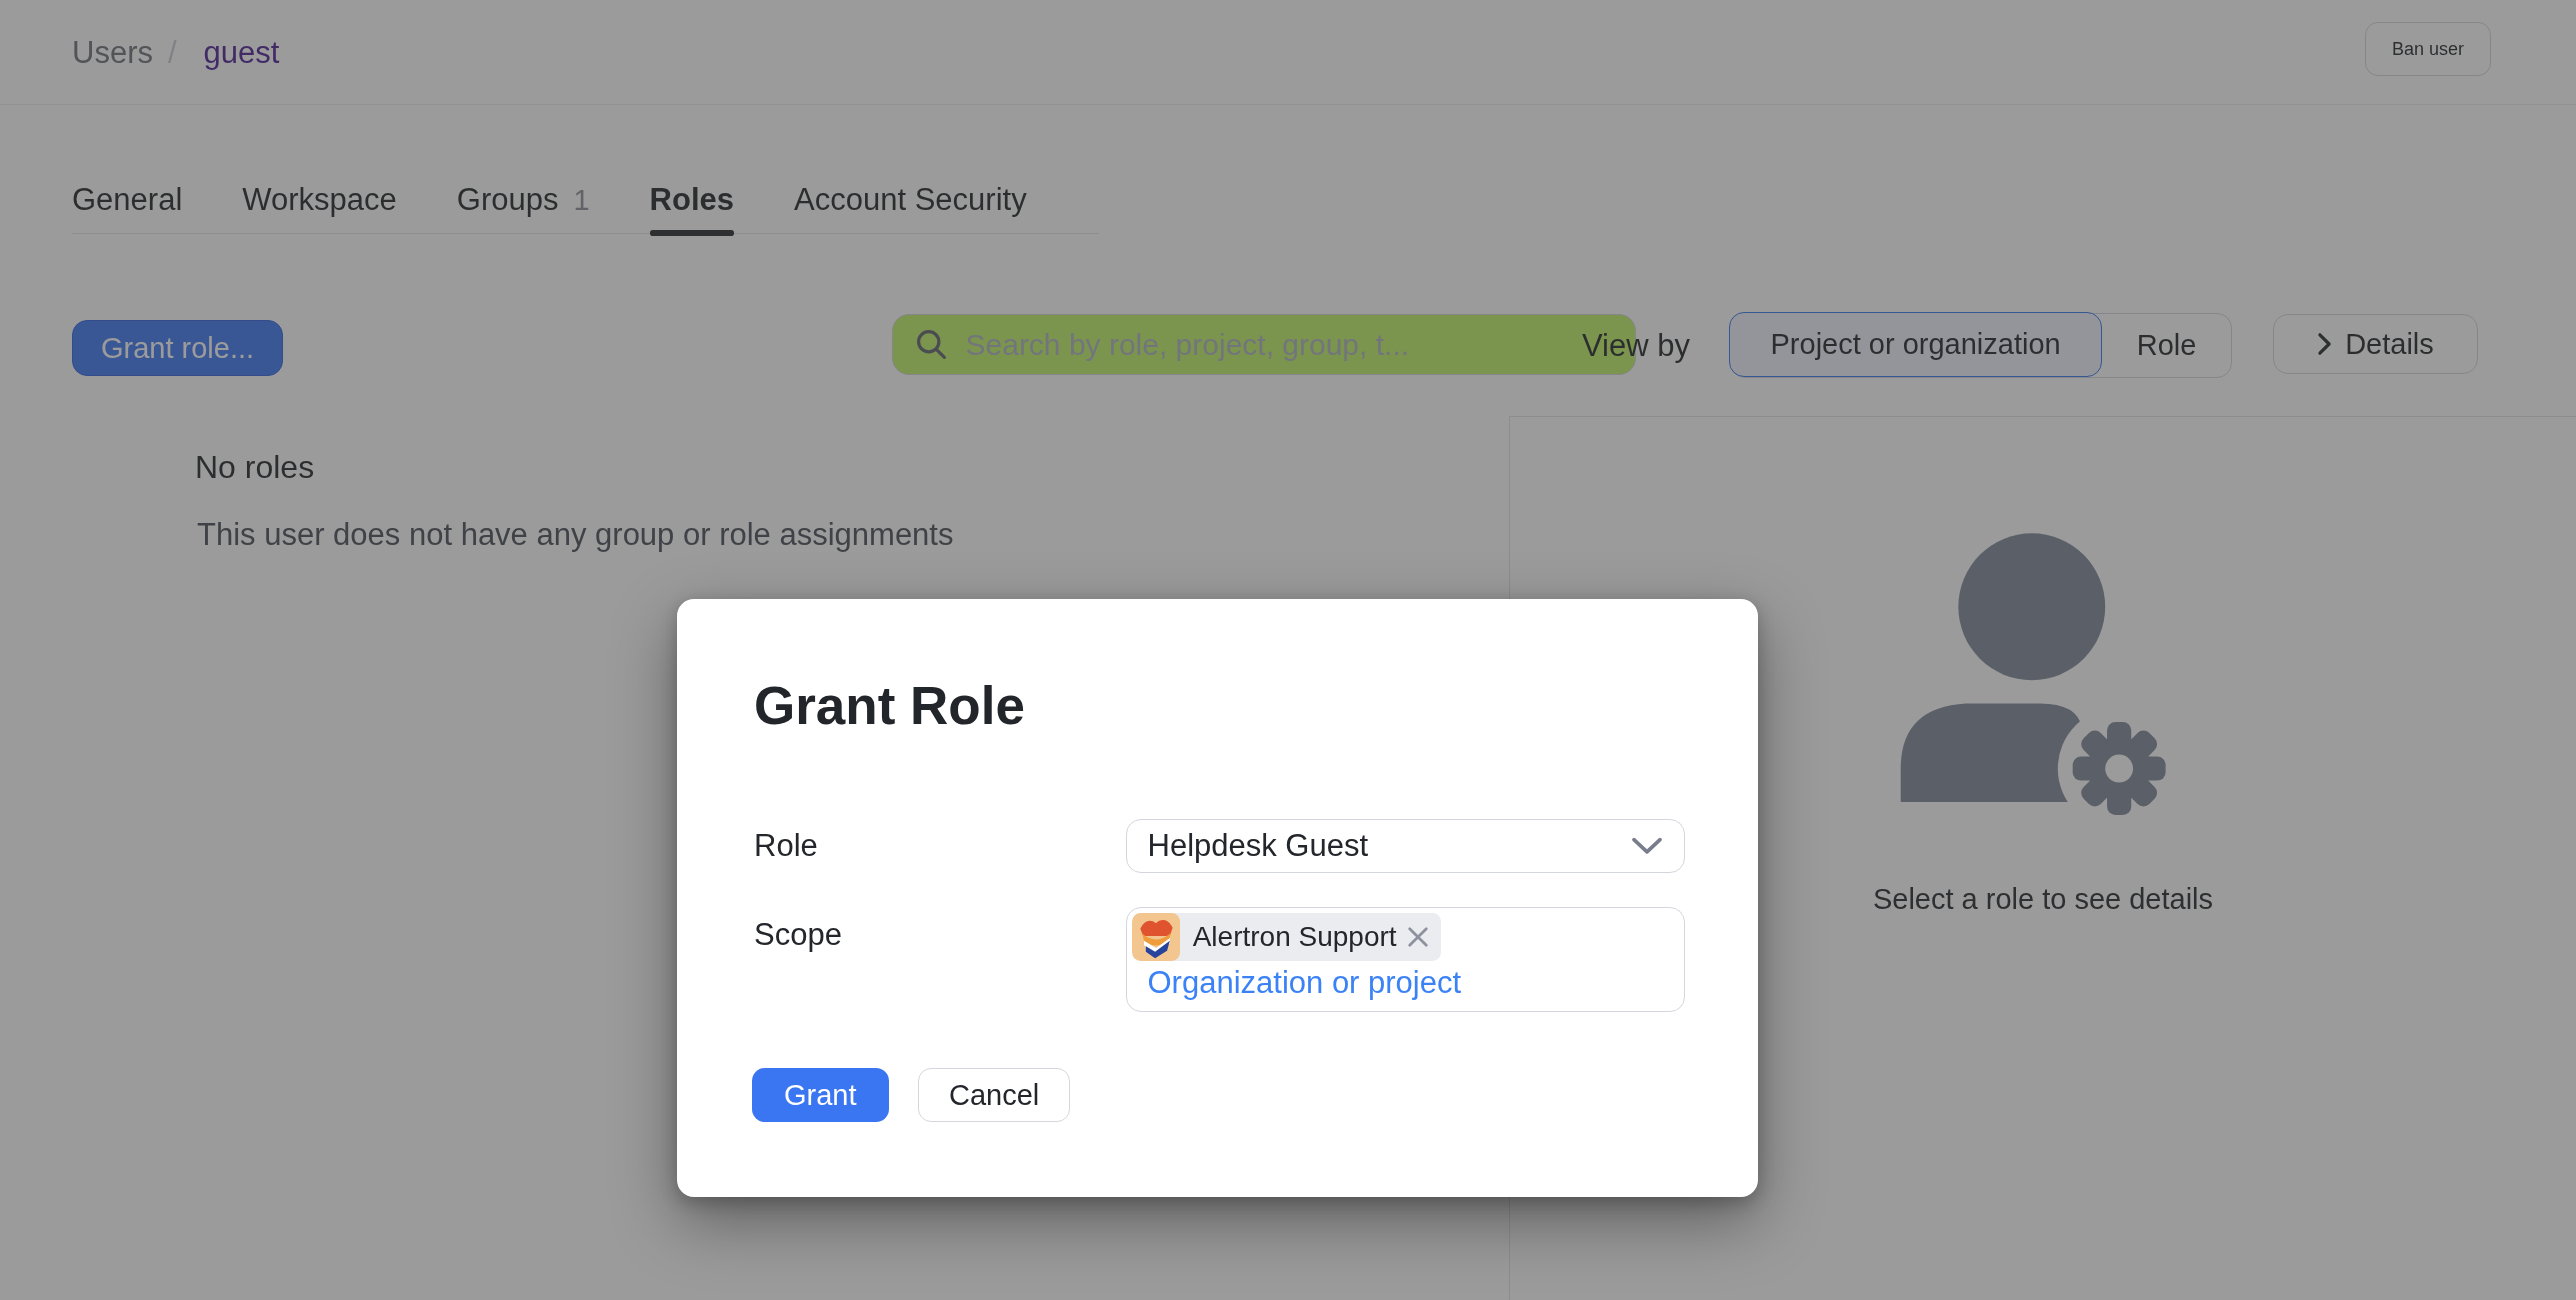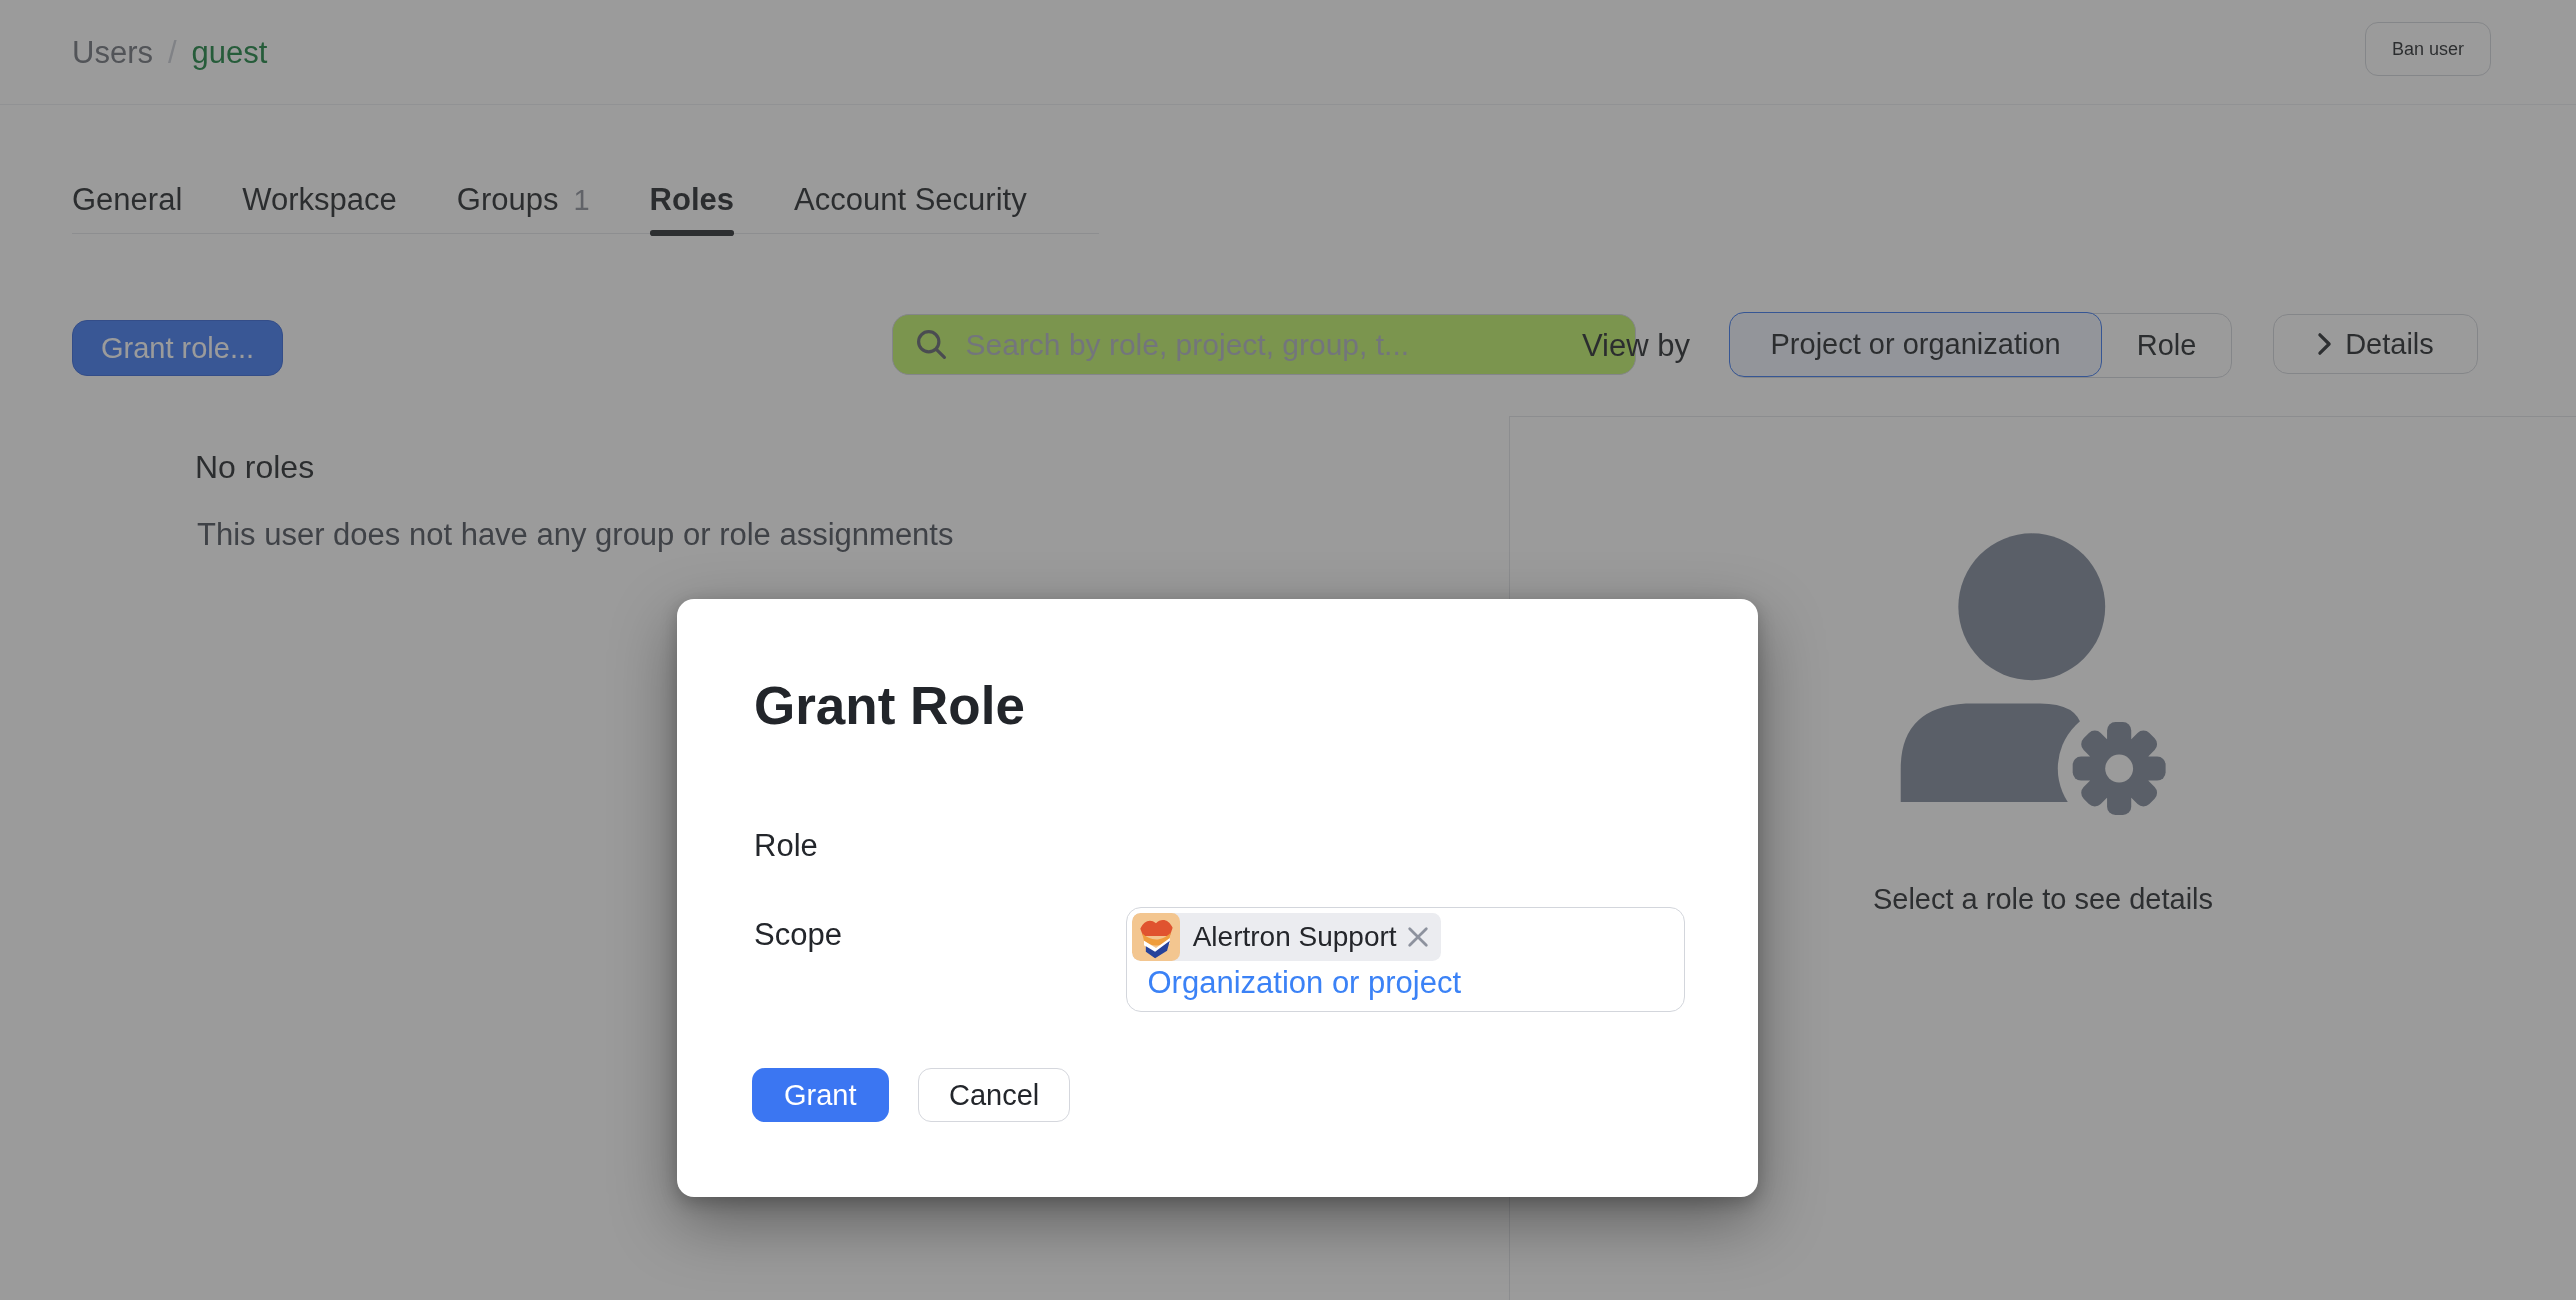--- a/index.html
+++ b/index.html
@@ -7,21 +7,21 @@
   .screen {
     position:relative; width:2576px; height:1300px; overflow:hidden;
     background:#ffffff; font-family:"Liberation Sans", sans-serif; color:#23262b;
   }
 
   
   .header { position:absolute; left:0; top:0; width:2576px; height:105px; border-bottom:1.9px solid #ebedf1; background:#fff; }
   .breadcrumb { position:absolute; left:72px; top:0; height:105px; display:flex; align-items:center; gap:15px; font-size:31px; }
   .crumb-root { color:#6c7079; cursor:pointer; }
   .crumb-sep  { color:#c9ccd4; font-size:31px; }
-  .crumb-current { color:#15803d; }
+  .crumb-current { color:#4c1d95;margin-left:12px; }
   .ban-btn {
     position:absolute; right:85px; top:22.3px; height:54px; padding:0 26px;
     background:#fff; border:1.9px solid #d1d4da; border-radius:13px;
     font-size:18px; color:#1f2326; display:flex; align-items:center; font-family:inherit;
   }
 
   
   .tabs { position:absolute; left:72px; top:182px; width:1027px; display:flex; gap:60px; border-bottom:1.9px solid #e3e5e9; }
   .tab { position:relative; padding-bottom:15px; font-size:31px; color:#1f2326; display:flex; align-items:baseline; gap:15px; cursor:pointer; }
   .tab.active { font-weight:700; }
@@ -194,20 +194,26 @@
     </svg>
     <div class="panel-caption">Select a role to see details</div>
   </div>
 
   <div class="overlay"></div>
 
   <div class="modal">
     <div class="modal-title">Grant Role</div>
 
     <div class="field-label label-role">Role</div>
+    <div class="role-select">
+      <span class="value">Helpdesk Guest</span>
+      <svg width="34" height="20.5" viewBox="0 0 36 22">
+        <polyline points="4,4 18,17 32,4" fill="none" stroke="#7a7e8c" stroke-width="4" stroke-linecap="round" stroke-linejoin="round"></polyline>
+      </svg>
+    </div>
 
     <div class="field-label label-scope">Scope</div>
     <div class="scope-box">
       <div class="scope-tag">
         <svg class="tag-logo" width="48" height="48" viewBox="0 0 52 52">
           <rect x="0" y="0" width="52" height="52" rx="9" fill="#f3c690"></rect>
           <path d="M9 17 C13 8 20 6 26 11 C32 5 40 7 44 16 L41 25 L12 25 Z" fill="#e0532f"></path>
           <path d="M11 22 C20 31 33 31 42 21 L40 30 C31 37 21 37 13 30 Z" fill="#ef9d3c"></path>
           <path d="M13 30 L26 38 L41 27 L41 33 L26 44 L13 35 Z" fill="#ffffff"></path>
           <path d="M15 36 L25 42 L41 30 L38 41 L25 49 L15 42 Z" fill="#27439b"></path>

